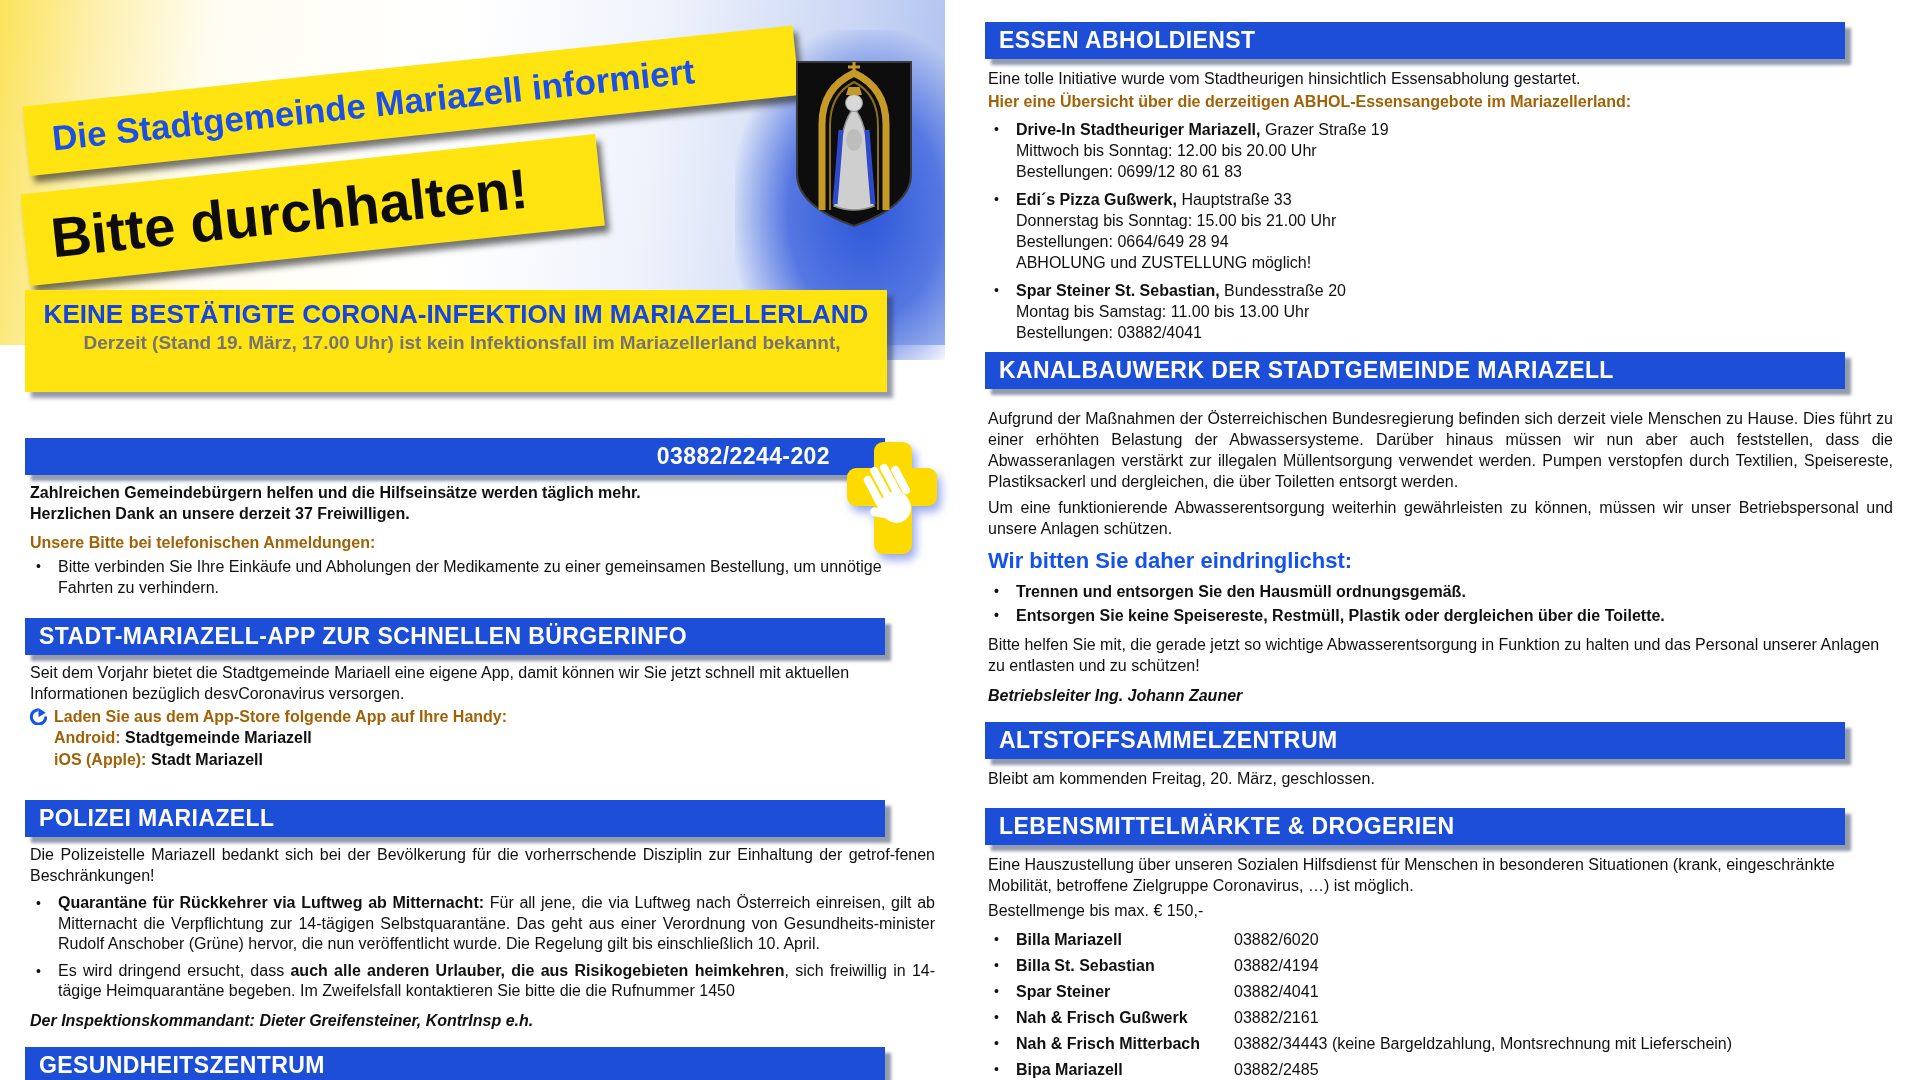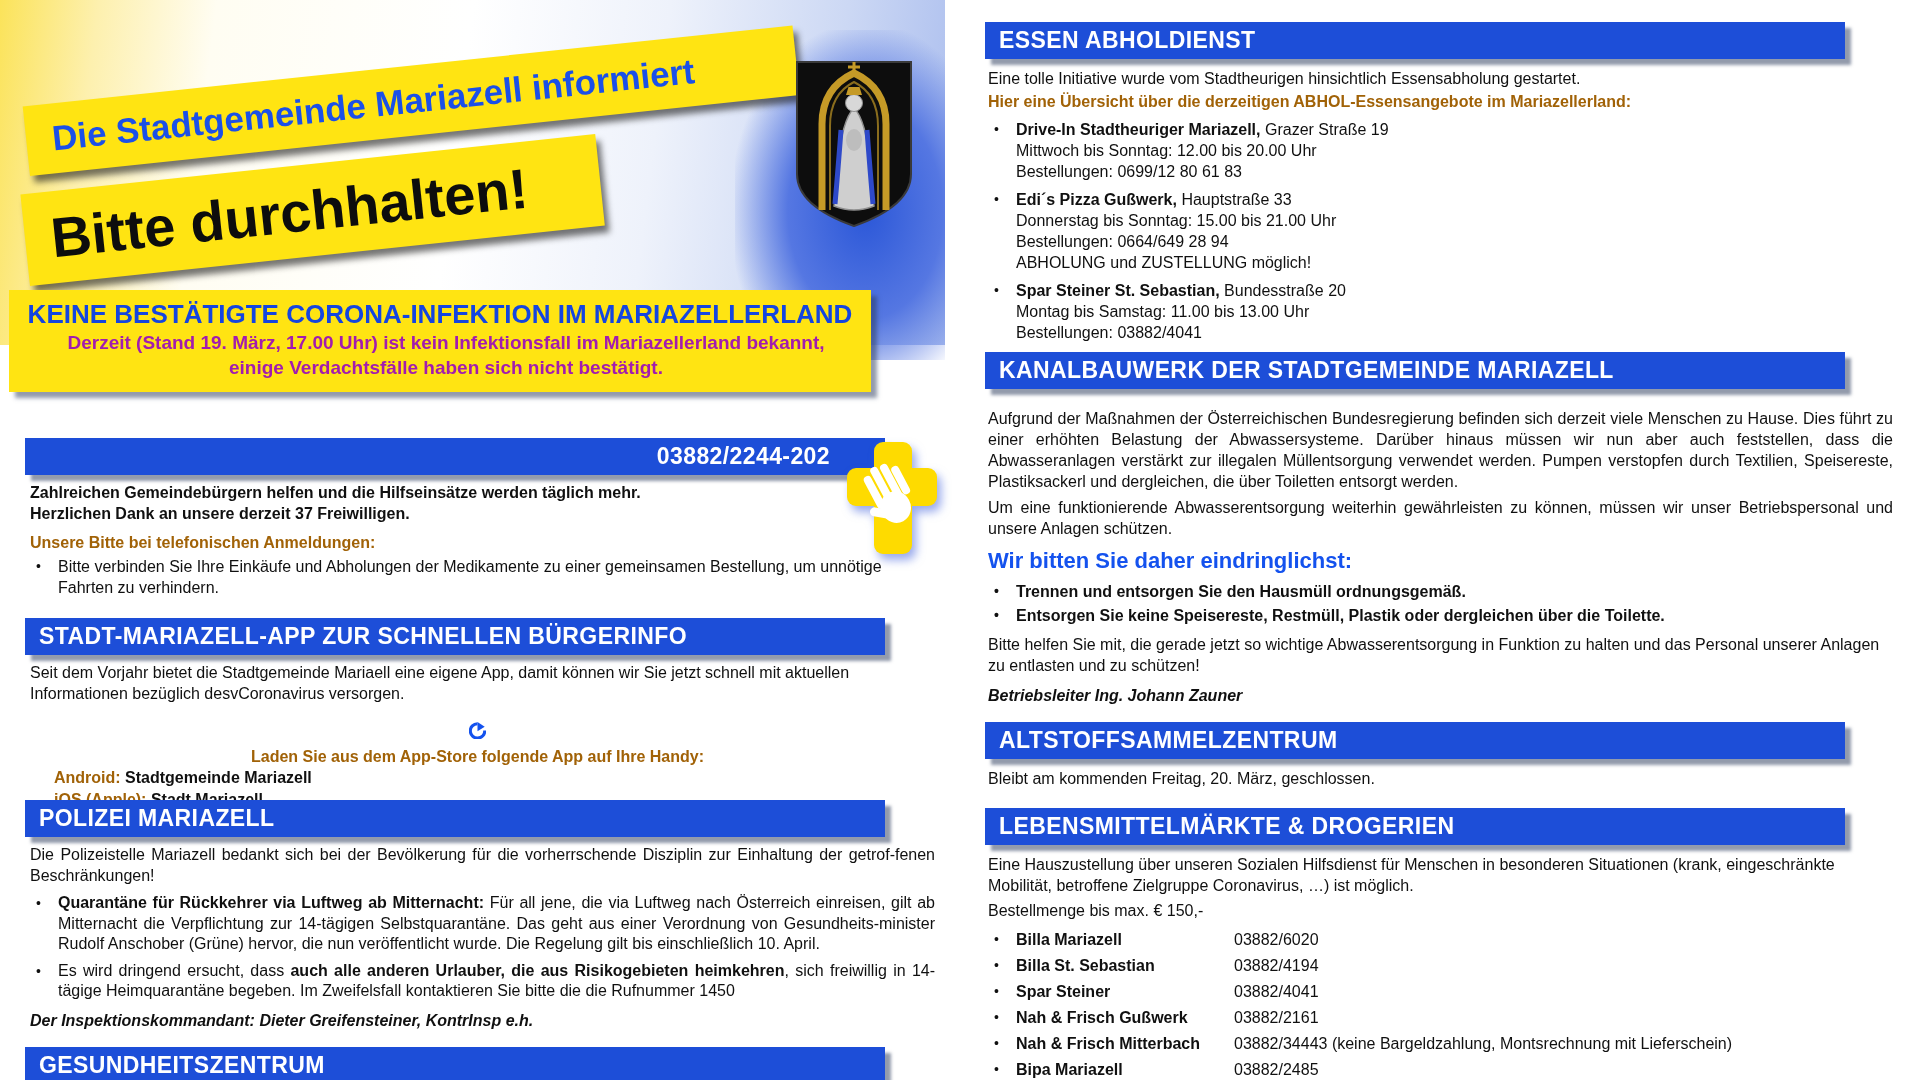--- a/index.html
+++ b/index.html
@@ -14,24 +14,24 @@
 
   
   .banner{position:absolute;background:#ffe412;display:flex;align-items:center;
     box-shadow:4px 7px 6px rgba(25,25,25,.6);transform-origin:left bottom;white-space:nowrap;}
   .banner1{left:30px;top:106px;width:748px;height:70px;transform:rotate(-6deg);
     padding-left:26px;font-size:35px;font-weight:bold;color:#1b50e8;}
   .banner2{left:30px;top:194px;width:552px;height:92px;transform:rotate(-6deg);
     padding-left:26px;font-size:56px;font-weight:bold;color:#0d0d0d;}
 
   
-  .ybox{position:absolute;left:9px;top:290px;width:862px;height:102px;background:#ffe412;
+  .ybox{position:absolute;left:25px;top:290px;width:862px;height:102px;background:#ffe412;
     box-shadow:6px 6px 4px rgba(40,55,90,.5);text-align:center;}
   .ybox-title{margin-top:9px;font-size:26px;font-weight:bold;color:#1445e0;}
-  .ybox-sub{font-size:19px;line-height:25px;font-weight:bold;color:#a21caf;margin-left:12px;}
+  .ybox-sub{font-size:19px;line-height:25px;font-weight:bold;color:#737373;margin-left:12px;}
   .ybox-sub:first-of-type{margin-top:4px;}
 
   
   .bar{position:absolute;height:37px;width:846px;background:#1d4ed8;color:#fff;
     font-weight:bold;font-size:23px;line-height:37px;padding-left:14px;letter-spacing:.4px;
     box-shadow:6px 6px 3px rgba(40,55,90,.5);white-space:nowrap;}
   .bar .phone{position:absolute;right:55px;top:0;}
 
   
   .body{position:absolute;font-size:16px;line-height:21px;color:#101010;}
@@ -80,21 +80,20 @@
     <path d="M48 72 Q45 112 42 146" stroke="#2e49c9" stroke-width="5" fill="none"></path>
     <path d="M74 72 Q77 112 80 146" stroke="#2e49c9" stroke-width="5" fill="none"></path>
     <ellipse cx="61" cy="82" rx="8" ry="11" fill="#bdbdbd"></ellipse>
     <circle cx="61" cy="45" r="8.5" fill="#d8d8d8" stroke="#909090"></circle>
     <path d="M53 37 h16 l-2.5 -8 h-11 Z" fill="#c59a27"></path>
   </svg>
 
   <div class="ybox">
     <div class="ybox-title">KEINE BESTÄTIGTE CORONA-INFEKTION IM MARIAZELLERLAND</div>
     <div class="ybox-sub">Derzeit (Stand 19. März, 17.00 Uhr) ist kein Infektionsfall im Mariazellerland bekannt,</div>
-    <div class="ybox-sub">einige Verdachtsfälle haben sich nicht bestätigt.</div>
   </div>
 
   <div class="bar" style="left:25px;top:438px;">
     <span class="phone">03882/2244-202</span>
   </div>
 
   <div class="hand-wrap">
     <svg width="92" height="120" viewBox="0 0 92 120">
       <rect x="28" y="4" width="38" height="112" rx="9" fill="#fedb00"></rect>
       <rect x="1" y="30" width="90" height="38" rx="9" fill="#fedb00"></rect>
@@ -118,21 +117,21 @@
       <span class="btext">Bitte verbinden Sie Ihre Einkäufe und Abholungen der Medikamente zu einer gemeinsamen Bestellung, um unnötige Fahrten zu verhindern.</span>
     </div>
   </div>
 
   <div class="bar" style="left:25px;top:618px;">
     <span>STADT-MARIAZELL-APP ZUR SCHNELLEN BÜRGERINFO</span>
   </div>
 
   <div class="body" style="left:30px;top:662px;width:895px;">
     <div>Seit dem Vorjahr bietet die Stadtgemeinde Mariaell eine eigene App, damit können wir Sie jetzt schnell mit aktuellen Informationen bezüglich desvCoronavirus versorgen.</div>
-    <div class="cta" style="margin-top:18px;flex-direction:column;">
+    <div class="cta" style="margin-top:2px;">
       <svg class="arrow-ico" width="17" height="17" viewBox="0 0 20 20">
         <path d="M10 2 A 8.5 8.5 0 1 0 18.5 10" fill="none" stroke="#1452ee" stroke-width="3.6"></path>
         <polygon points="10,0 10,11 18.5,5.5" fill="#1452ee"></polygon>
       </svg>
       <span class="bold blue">Laden Sie aus dem App-Store folgende App auf Ihre Handy:</span>
     </div>
     <div class="indent">
       <span class="bold blue">Android: </span><span class="bold">Stadtgemeinde Mariazell</span>
     </div>
     <div class="indent" style="margin-top:1px;">

